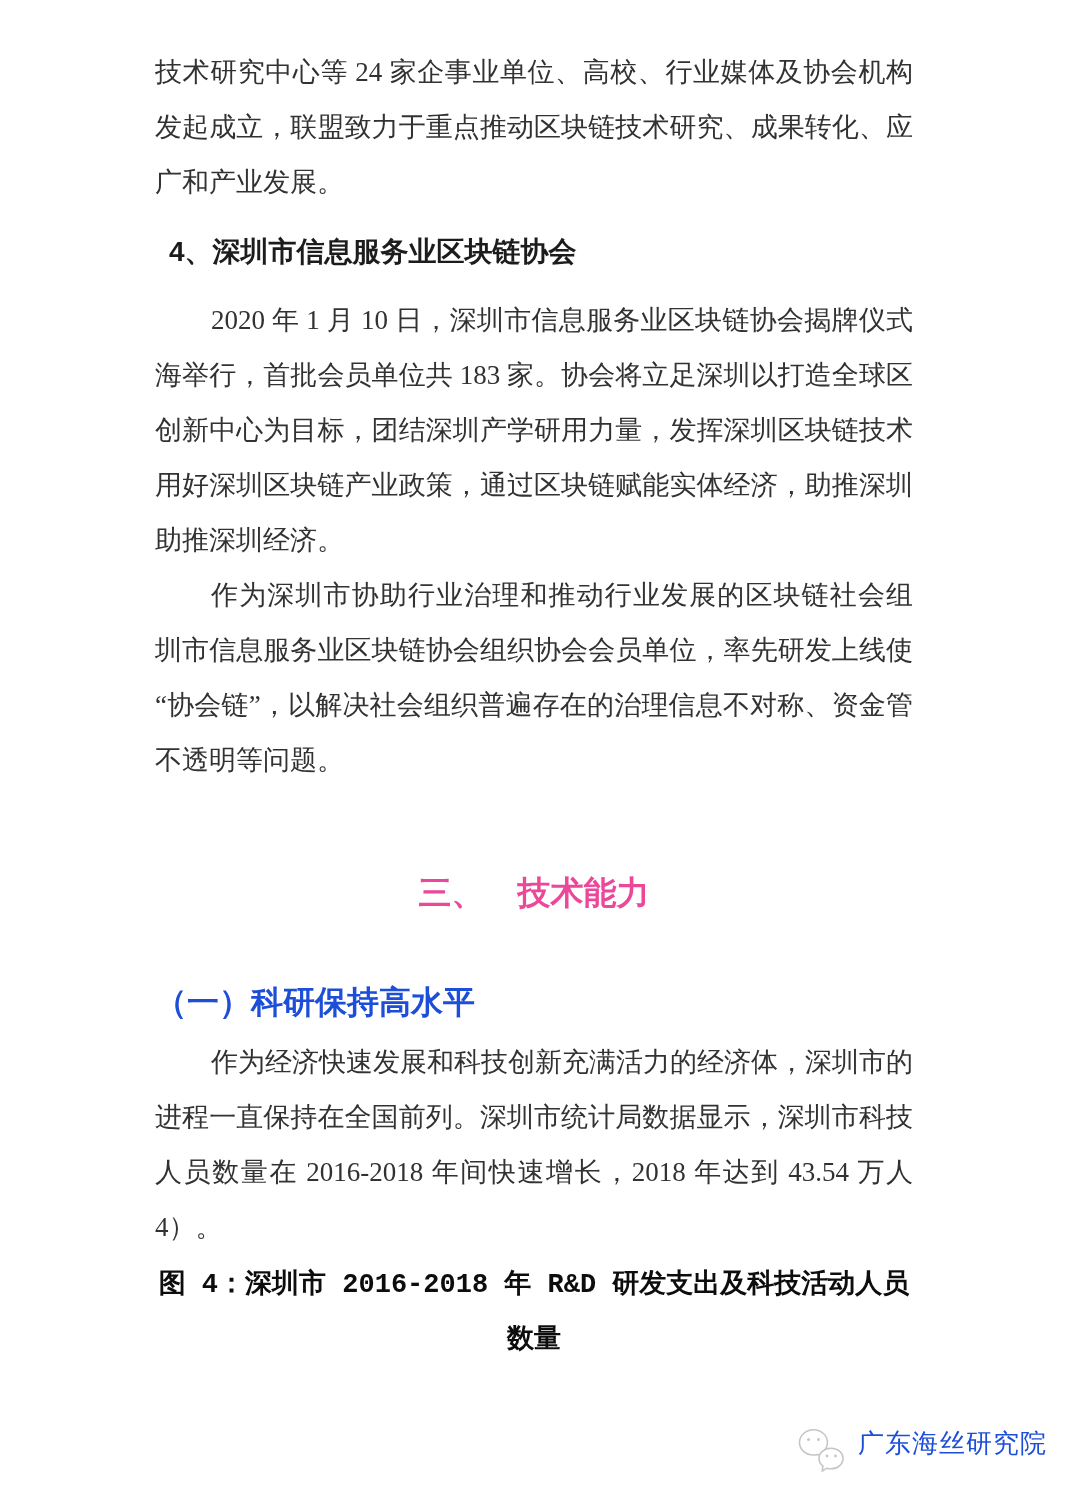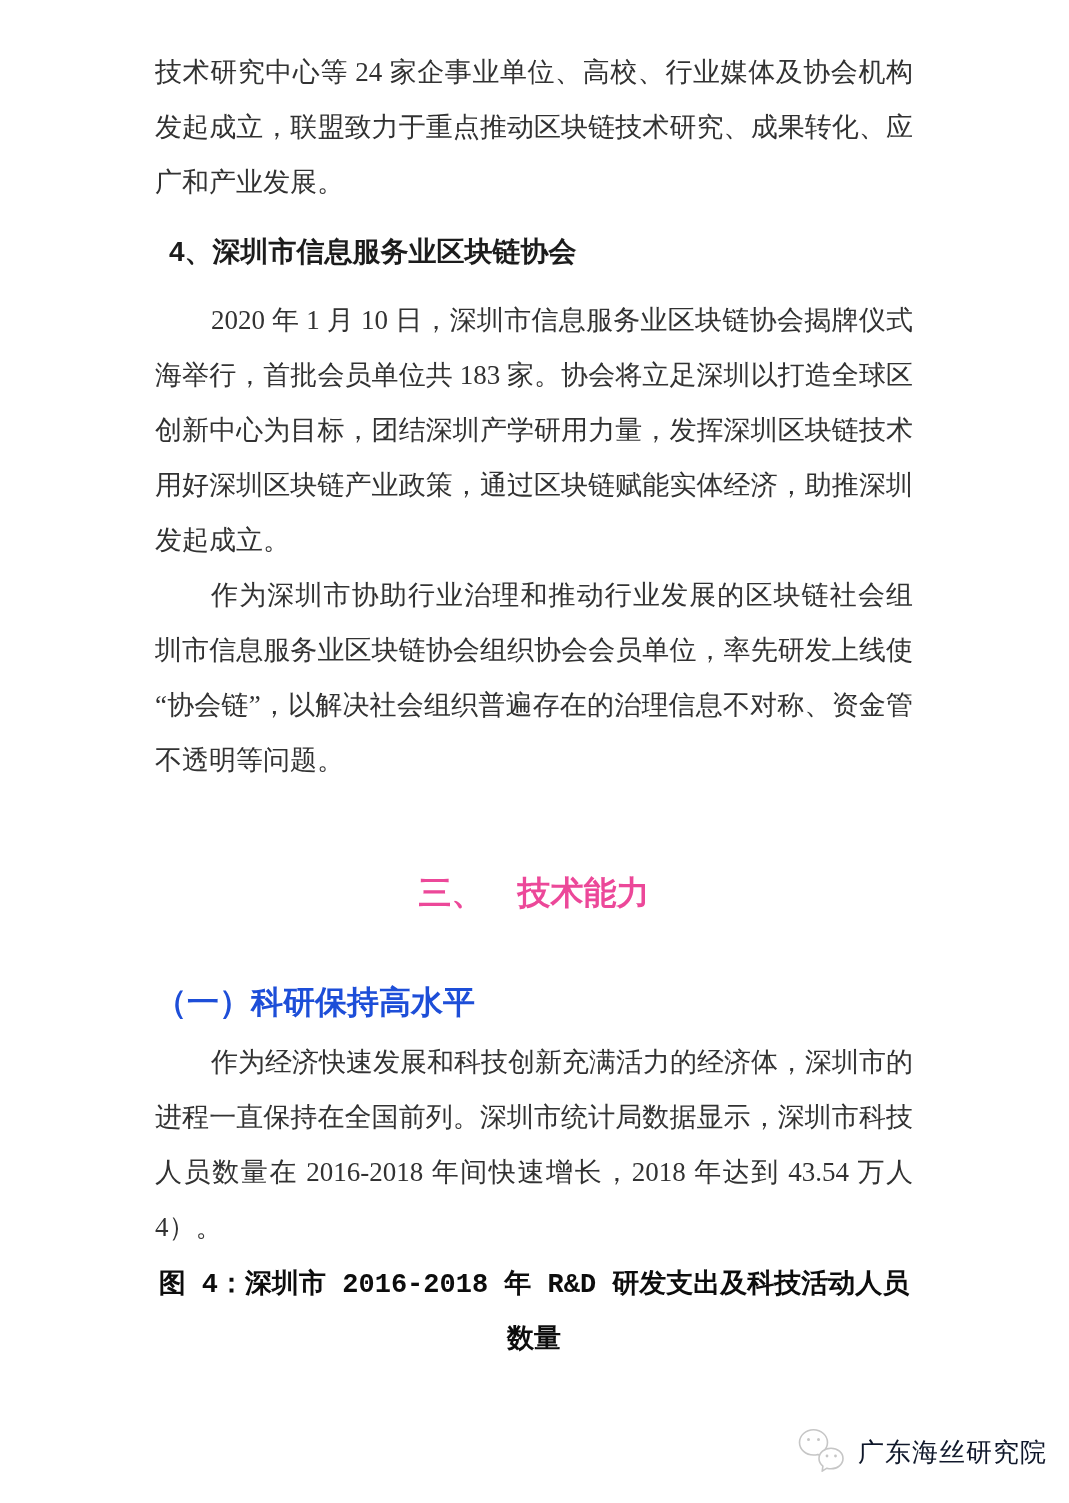--- a/index.html
+++ b/index.html
@@ -74,23 +74,23 @@
     font-family: Liberation Mono, monospace;
     font-size: 27px;
     font-weight: bold;
     color: #0d0d0d;
   }
   .watermark {
     position: absolute;
     left: 796px;
     top: 1426px;
     display: flex;
-    align-items: center;
+    align-items: flex-start;
     gap: 10px;
-    color: #0f172a;
+    color: #1d4ed8;
   }
   .wm-icon { display: inline-flex; }
   .wm-text {
     font-family: "Liberation Sans", "DejaVu Sans", sans-serif;
     font-size: 26px;
     letter-spacing: 1px;
     white-space: nowrap;
   }
 </style>
 </head>
@@ -105,21 +105,21 @@
         <div class="line">广和产业发展。</div>
       </div>
 
     <h3 class="h-numbered">4、深圳市信息服务业区块链协会</h3>
 
     <div class="para indent">
         <div class="line">2020 年 1 月 10 日，深圳市信息服务业区块链协会揭牌仪式在前</div>
         <div class="line">海举行，首批会员单位共 183 家。协会将立足深圳以打造全球区块链</div>
         <div class="line">创新中心为目标，团结深圳产学研用力量，发挥深圳区块链技术优势，</div>
         <div class="line">用好深圳区块链产业政策，通过区块链赋能实体经济，助推深圳经济</div>
-        <div class="line">发起成立。</div>
+        <div class="line">助推深圳经济。</div>
       </div>
 
     <div class="para indent">
         <div class="line">作为深圳市协助行业治理和推动行业发展的区块链社会组织，深</div>
         <div class="line">圳市信息服务业区块链协会组织协会会员单位，率先研发上线使用</div>
         <div class="line">“协会链”，以解决社会组织普遍存在的治理信息不对称、资金管理</div>
         <div class="line">不透明等问题。</div>
       </div>
 
     <h1 class="h-section">三、　技术能力</h1>

